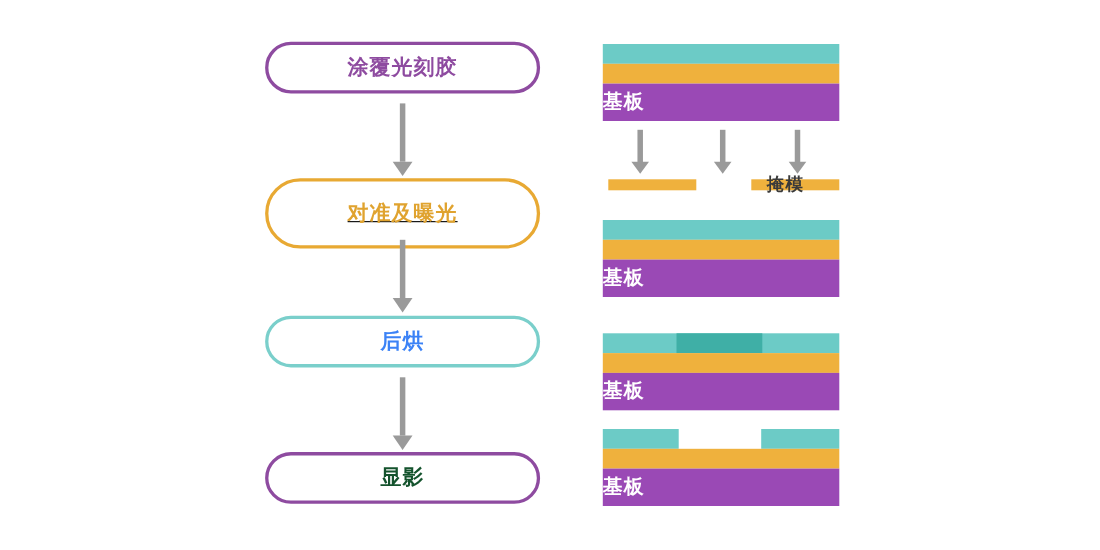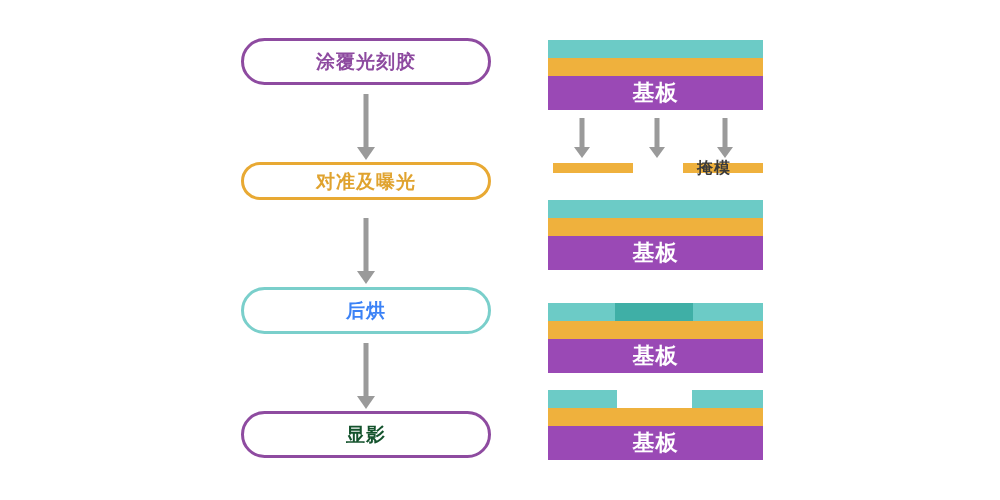--- a/index.html
+++ b/index.html
@@ -72,23 +72,22 @@
   .layer {
     position: absolute;
     box-sizing: border-box;
   }
   .substrate-label {
     position: absolute;
     left: 0;
     right: 0;
     top: 50%;
     transform: translateY(-50%);
-    text-align: center;
     color: #ffffff;
-    font-size: 22px;
+    font-size: 18px;
     font-weight: bold;
     letter-spacing: 1px;
     line-height: 1;
   }
 
   
   .exp-arrow {
     position: absolute;
   }
   .exp-arrow .shaft {
@@ -132,21 +131,21 @@
 
   <div class="flow-node" style="left:241px; top:38px; width:250px; height:47px; border-color:#8E4BA0;">
     <span class="node-label" style="color:#8E4BA0;">涂覆光刻胶</span>
   </div>
 
   <div class="flow-arrow" style="left:355px; top:94px; width:22px; height:66px;">
     <div class="shaft" style="height:53px;"></div>
     <div class="head"></div>
   </div>
 
-  <div class="flow-node" style="left:241px; top:162px; width:250px; height:38px; border-color:#E8A933;">
+  <div class="flow-node" style="left:241px; top:162px; width:250px; height:64px; border-color:#E8A933;text-decoration:underline;">
     <span class="node-label" style="color:#E0A32F;">对准及曝光</span>
   </div>
 
   <div class="flow-arrow" style="left:355px; top:218px; width:22px; height:66px;">
     <div class="shaft" style="height:53px;"></div>
     <div class="head"></div>
   </div>
 
   <div class="flow-node" style="left:241px; top:287px; width:250px; height:47px; border-color:#7ACFCB;">
     <span class="node-label" style="color:#3b82f6;">后烘</span>

